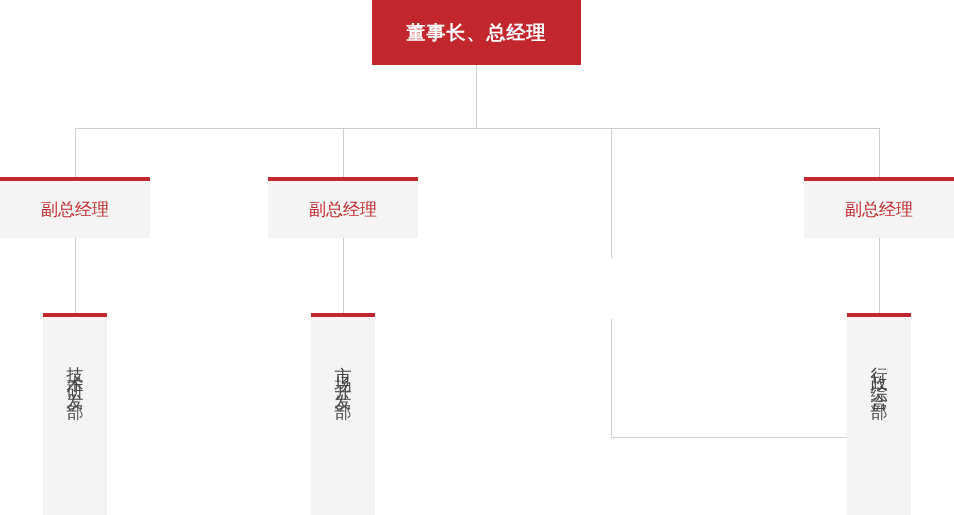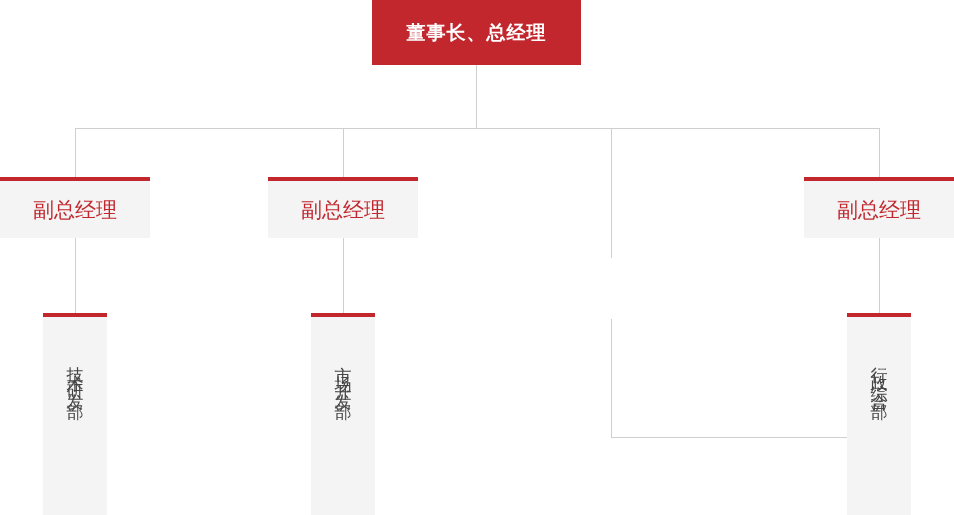--- a/index.html
+++ b/index.html
@@ -45,21 +45,21 @@
     border-top: none;
     color: #ffffff;
     font-size: 19px;
     font-weight: bold;
     letter-spacing: 1px;
   }
 
   
   .node.level2 {
     color: #c1272d;
-    font-size: 21px;
+    font-size: 17px;
   }
 
   
   .node.level3 {
     color: #444444;
     font-size: 17px;
     align-items: flex-start;
     justify-content: center;
     padding-top: 36px;
   }

